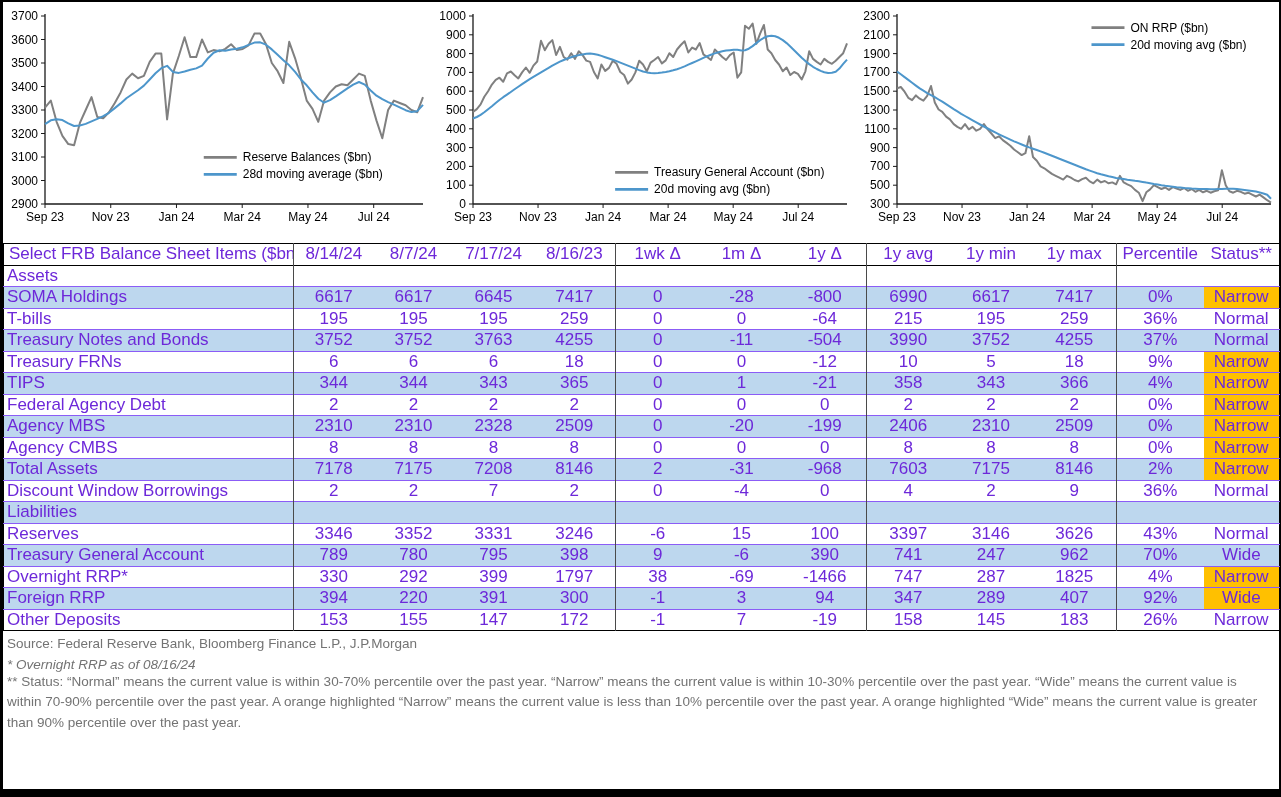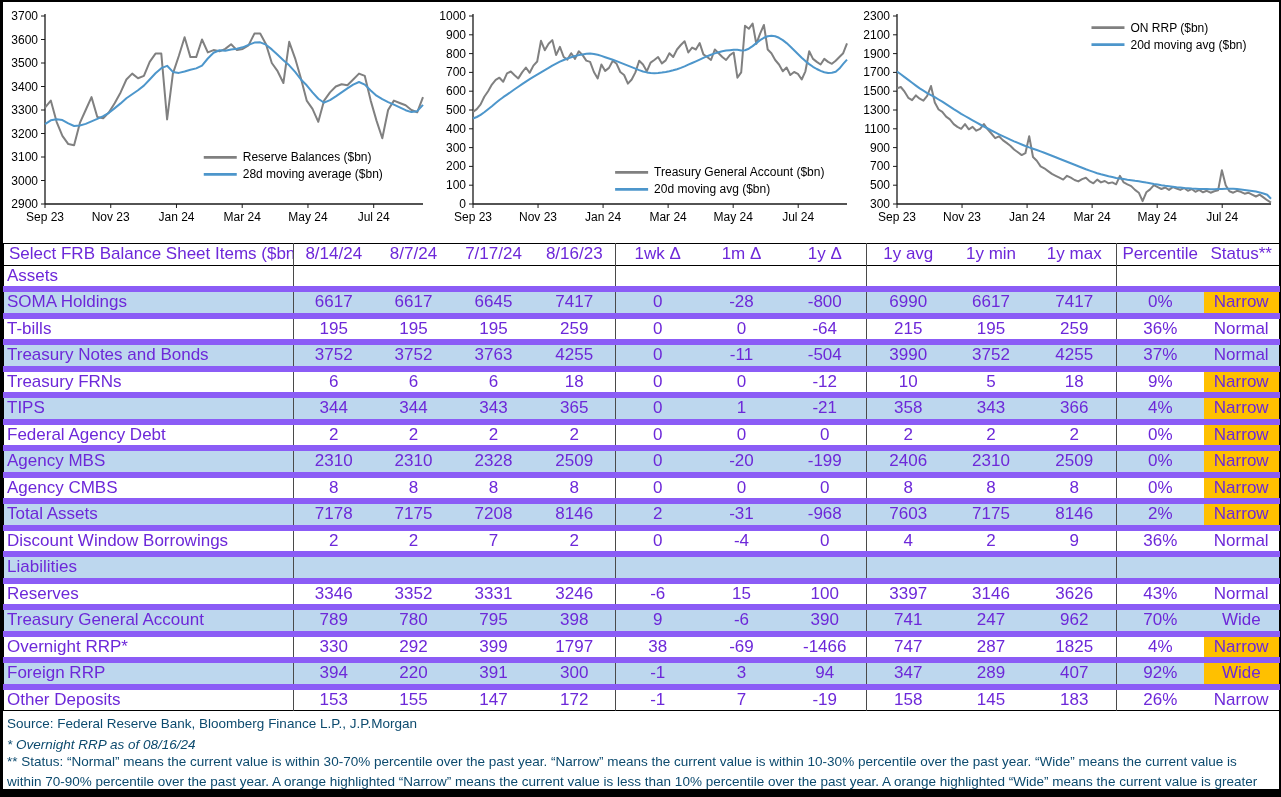--- a/index.html
+++ b/index.html
@@ -11,32 +11,32 @@
   svg text{font-family:"Liberation Sans",sans-serif;}
   svg .ax{font-size:12px;fill:#000;}
   svg .lg{font-size:12px;fill:#000;}
 
   table.bs{border-collapse:collapse;table-layout:fixed;width:1276px;margin-top:3px;
            font-size:17px;color:#6d28d9;border:1px solid #000;border-top:1.5px solid #000;}
   table.bs td,table.bs th{height:20.5px;padding:0 3px;font-weight:normal;overflow:hidden;white-space:nowrap;}
   table.bs th{text-align:center;}
   table.bs th:first-child{text-align:left;padding-left:5px;}
   table.bs tr.hdr{border-bottom:1.5px solid #000;}
-  table.bs tr{border-bottom:6px solid #8b5cf6;}
+  table.bs tr{border-bottom:1px solid #8b5cf6;}
   table.bs tr:last-child{border-bottom:1.5px solid #000;}
   tr.stripe-b{background:#BDD7EE;}
   tr.stripe-w{background:#fff;}
   td.num{text-align:center;}
   td.lbl{text-align:left;}
   td.ind1{padding-left:10px;margin-top:48px;}
   td.ind2{padding-left:18px;margin-top:8px;}
   td.sec{font-weight:bold;padding-left:5px;}
   .gsep{border-left:1.4px solid #4a4a4a;}
   td.hl{background:#FFC000;}
-  .foot{font-size:13.5px;color:#0c4a6e;padding:0 4px;}
+  .foot{font-size:13.5px;color:#737373;padding:0 4px;}
   .foot .src{margin-top:5px;}
   .foot .n1{margin-top:6px;font-style:italic;}
   .foot .n2{line-height:1.5;}
 </style>
 </head>
 <body>
 
 <div class="frame">
   <div class="inner">
 

